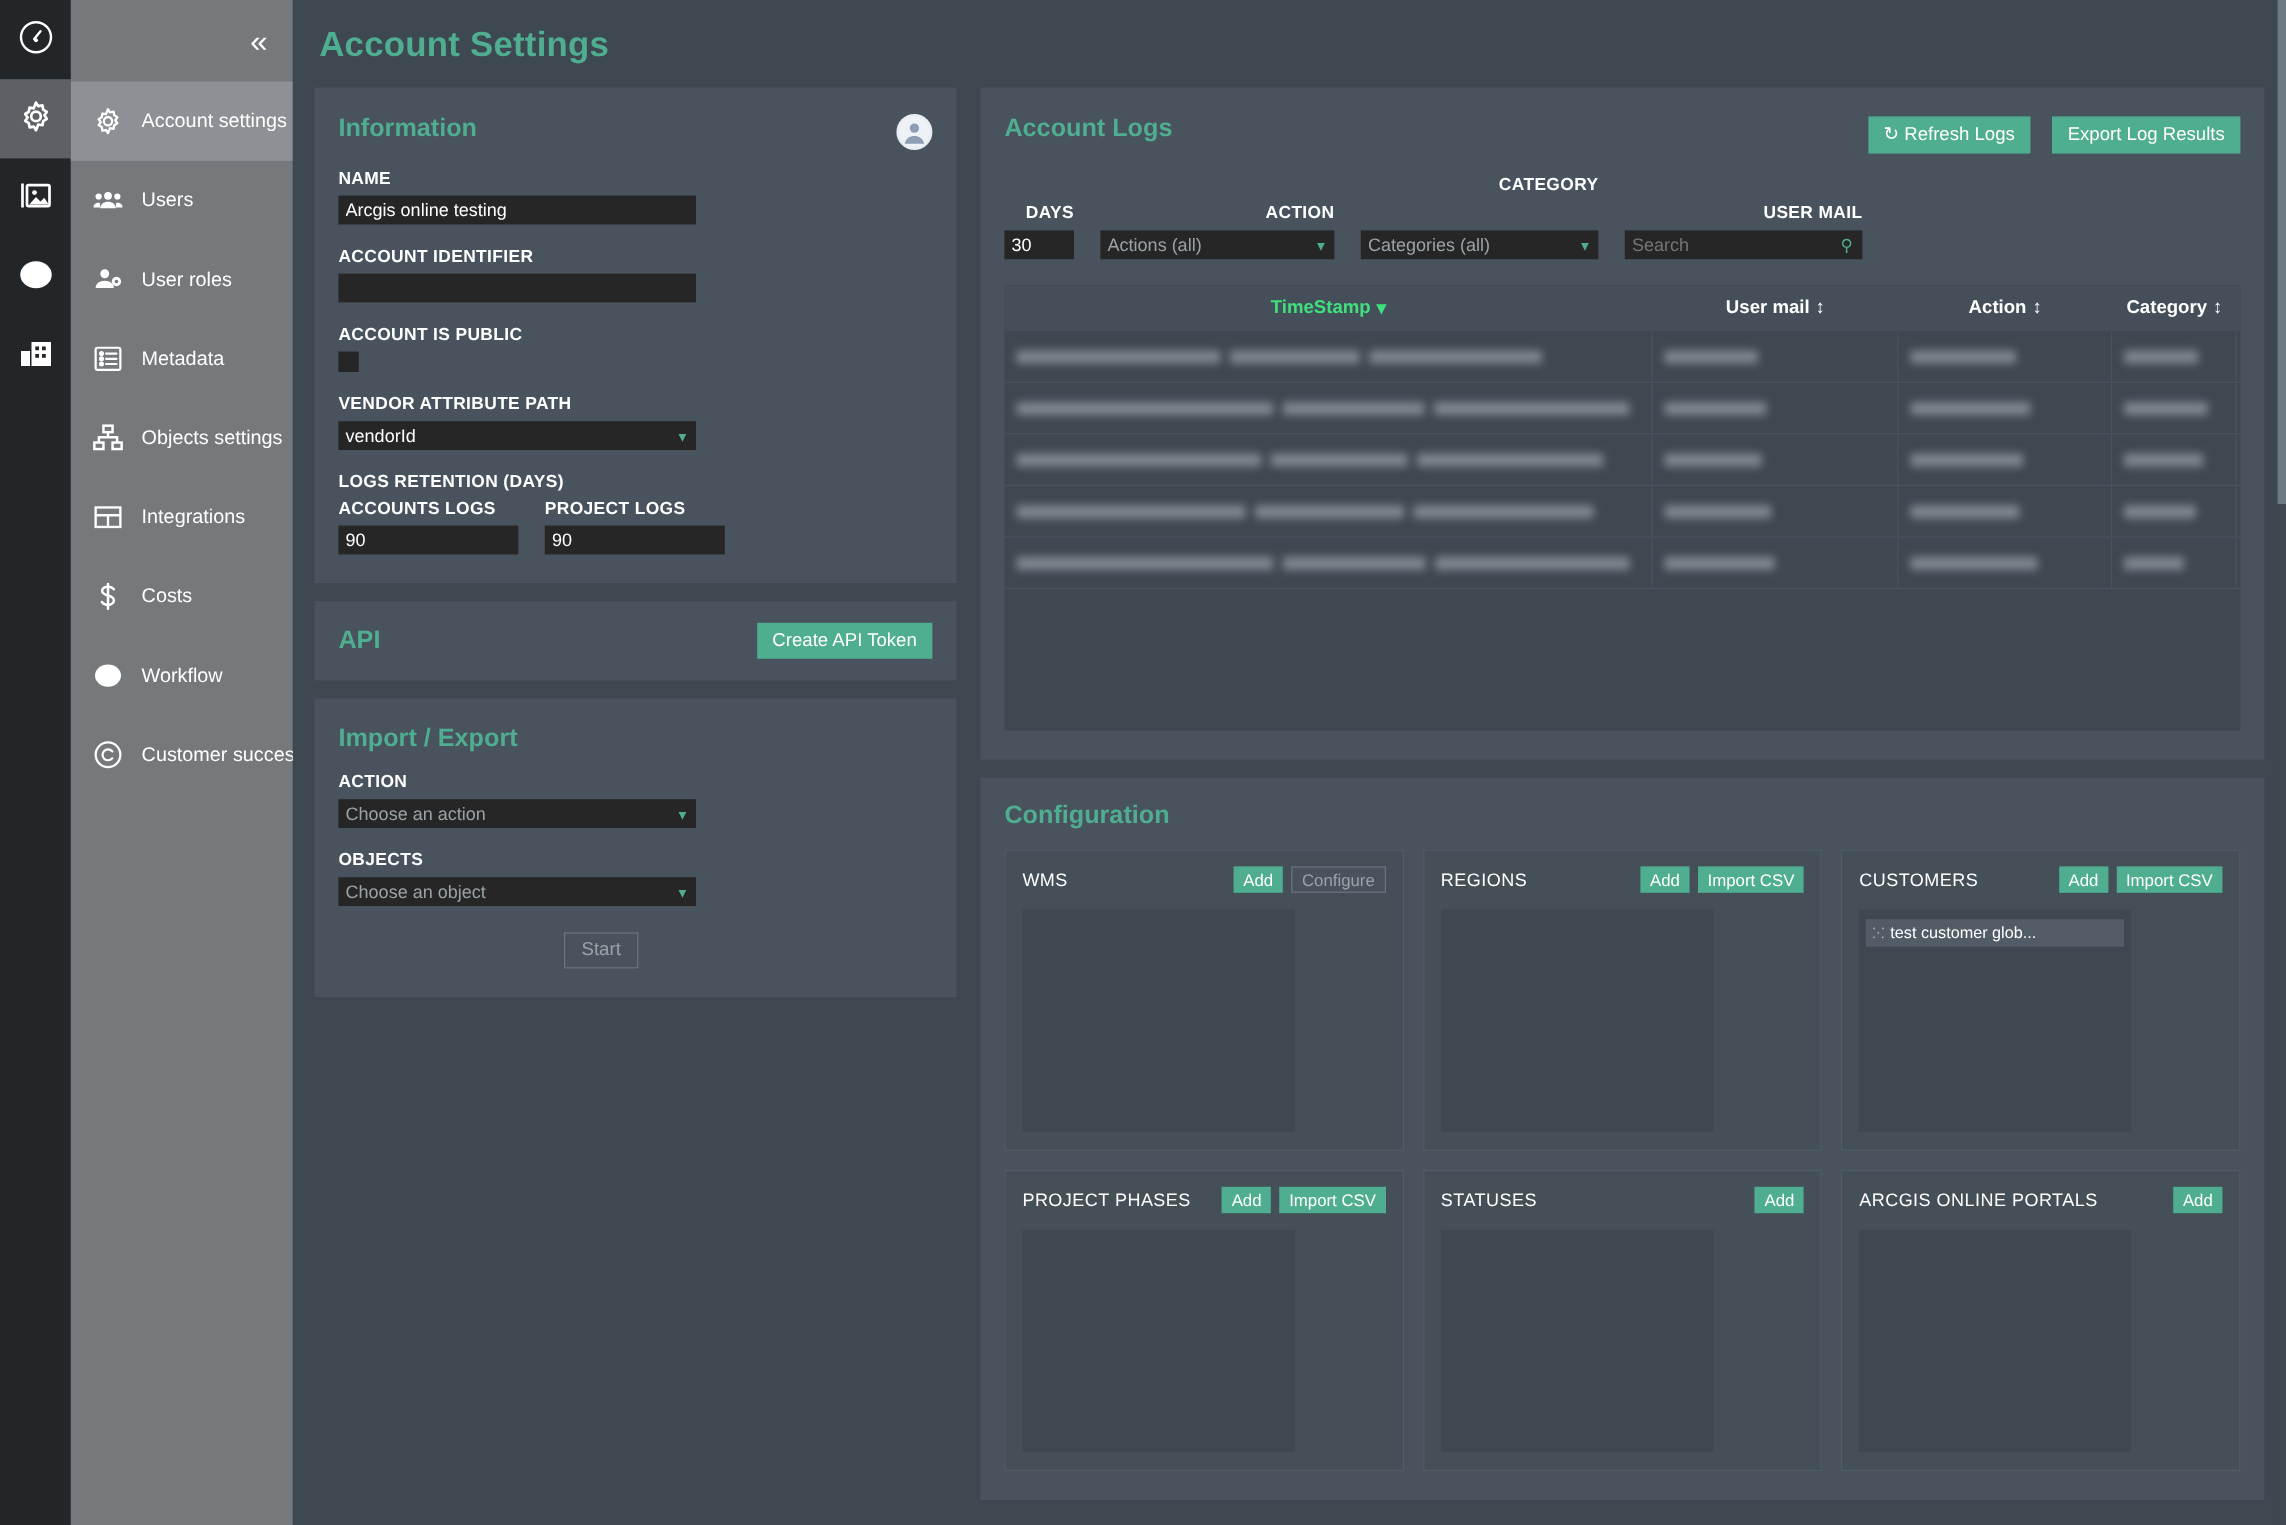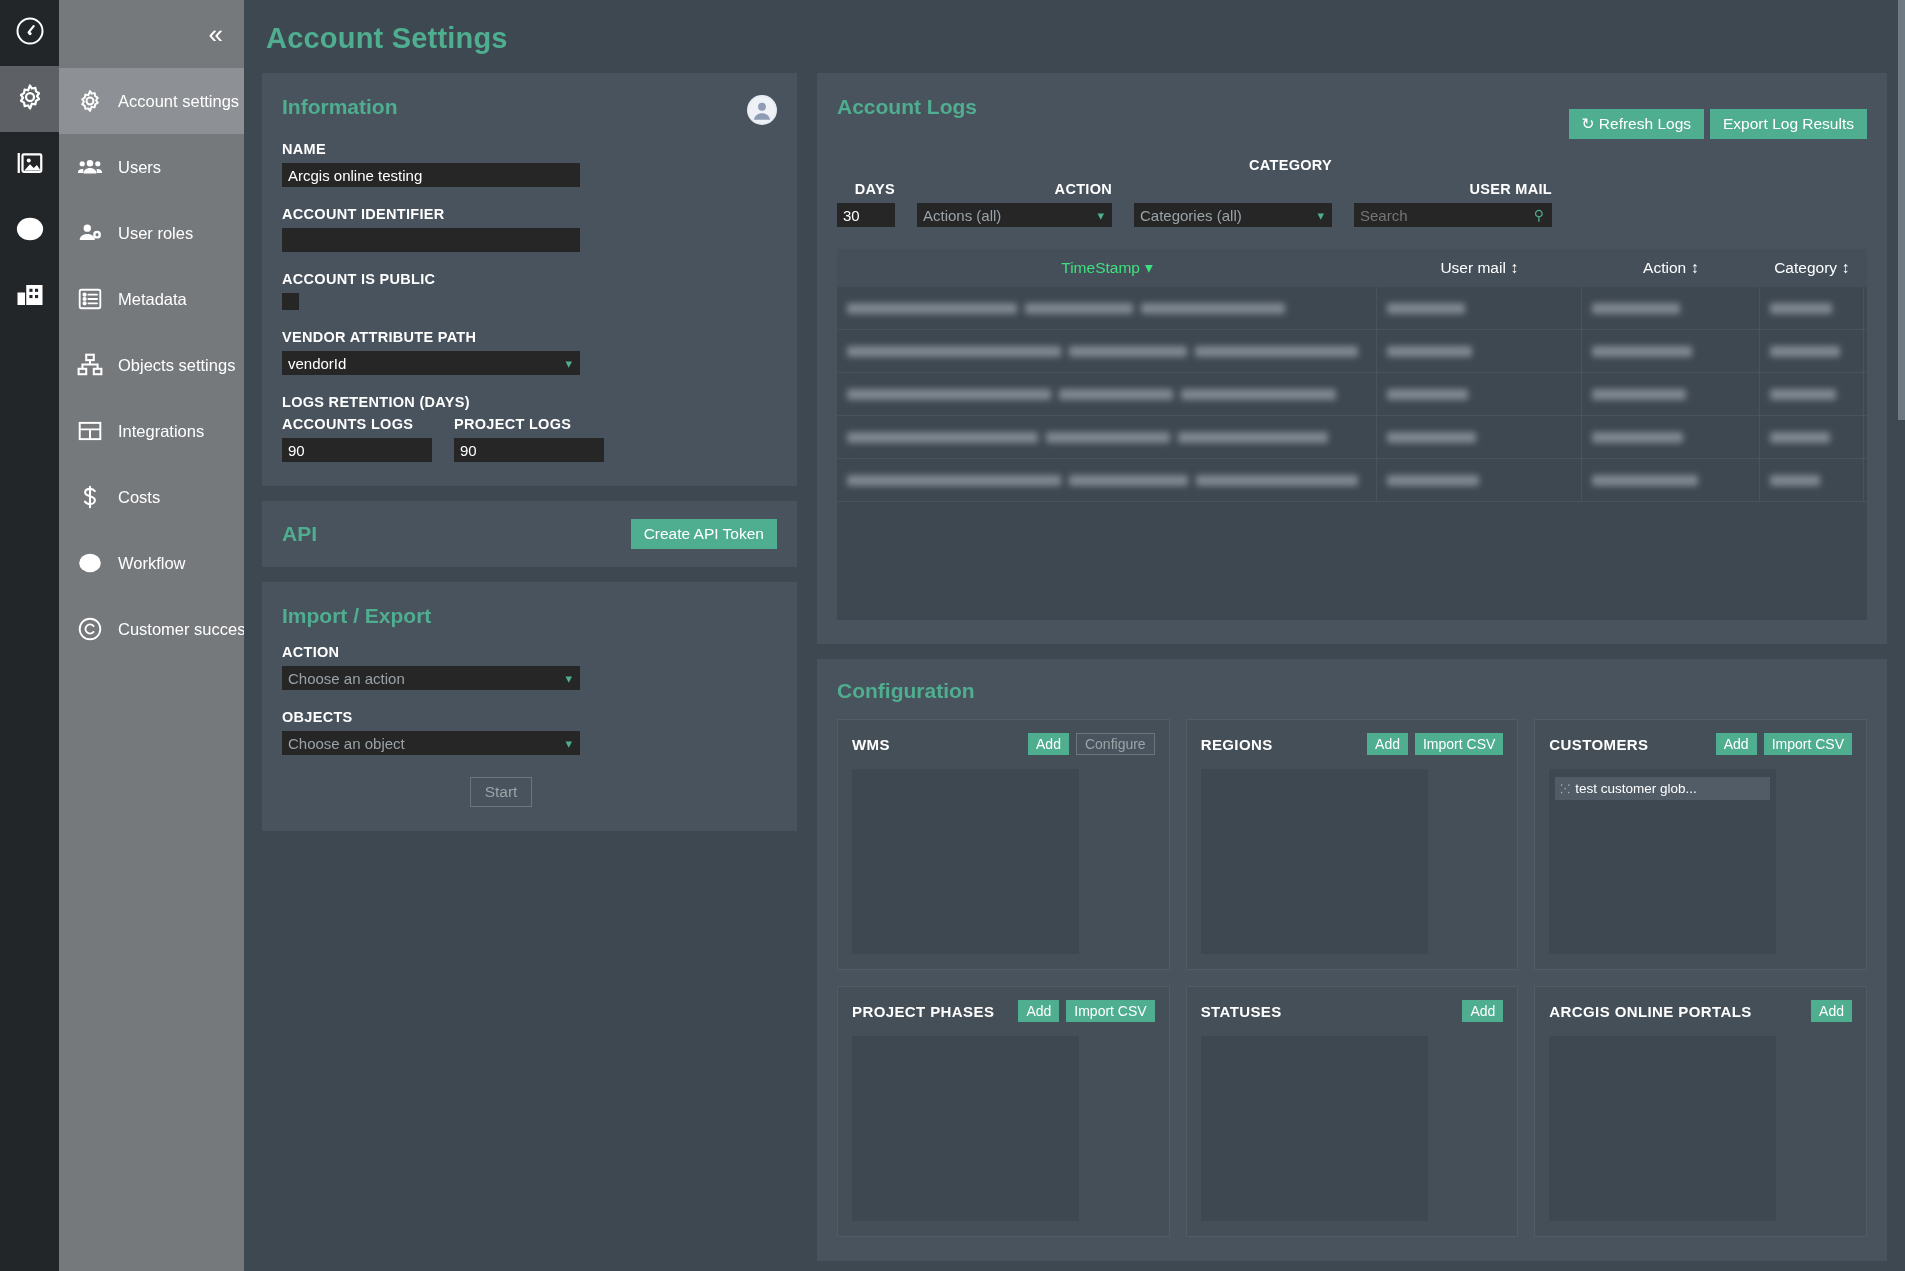--- a/index.html
+++ b/index.html
@@ -85,52 +85,52 @@
   }
   .start-wrap { display: flex; justify-content: center; padding-top: 22px; padding-right: 57px; }
 
   .avatar {
     width: 30px; height: 30px; border-radius: 50%; background: #e9edf2;
     display: flex; align-items: center; justify-content: center; overflow: hidden;
   }
 
   
   .logs-head { display: flex; align-items: flex-start; justify-content: space-between; }
-  .logs-btns { display: flex; gap: 6px; margin-top: 14px; }
+  .logs-btns { display: flex; gap: 18px; margin-top: 2px; }
   .filters { display: flex; gap: 22px; margin-top: 18px; align-items: flex-end; }
   .f-days { width: 58px; }
   .f-days .txt { width: 58px; }
   .f-action { width: 195px; }
   .f-action .sel { width: 195px; }
   .f-cat { width: 198px; }
   .f-cat .sel { width: 198px; margin-top: 30px; }
   .f-mail { width: 198px; }
   .f-mail .sel { width: 198px; }
   .filters .fld-label { margin: 0 0 6px 0; text-align: right; }
   .search-ico { position: absolute; right: 8px; color: #4fae8f; font-size: 14px; }
 
   .table { margin-top: 22px; background: #3e4851; }
-  .thead { display: flex; background: #444f59; height: 38px; align-items: flex-start; }
+  .thead { display: flex; background: #444f59; height: 38px; align-items: flex-start; font-weight: bold; }
   .th { color: #ffffff; font-size: 15.5px; display: flex; align-items: center; justify-content: center; gap: 5px; height: 38px; }
   .th.sorted { color: #3fe07e; }
   .c-ts { width: 540px; flex: 0 0 540px; }
   .c-um { width: 205px; flex: 0 0 205px; }
   .c-ac { width: 178px; flex: 0 0 178px; }
   .c-ct { width: 104px; flex: 0 0 104px; }
   .tbody { }
   .tr { display: flex; height: 43px; border-bottom: 1px solid #48535d; }
   .td { display: flex; align-items: center; padding: 0 10px; border-right: 1px solid #48535d; }
   .blur-bar { height: 11px; border-radius: 2px; background: #8a929a; filter: blur(3.4px); opacity: .85; }
   .logs-body-pad { height: 118px; }
 
   
   .cfg-grid { display: grid; grid-template-columns: repeat(3, 1fr); gap: 16px; margin-top: 16px; }
   .cfg-card { background: #454f58; border: 1px solid #515d66; padding: 13px 14px 15px 14px; }
   .cfg-head { display: flex; align-items: center; justify-content: space-between; }
-  .cfg-title { color: #ffffff; font-size: 15px; font-weight: bold; letter-spacing: .4px; }
+  .cfg-title { color: #ffffff; font-size: 15px; font-weight: normal; letter-spacing: .4px; }
   .cfg-btns { display: flex; gap: 7px; }
   .mini-teal { background: #4fae8f; color: #fff; border: none; font-size: 14px; padding: 3px 8px; cursor: pointer; font-family: inherit; }
   .mini-ghost { background: #48535d; color: #9aa3a8; border: 1px solid #6c757d; font-size: 14px; padding: 2px 8px; cursor: pointer; font-family: inherit; }
   .cfg-box { background: #3e4851; height: 185px; width: 75%; margin-top: 14px; padding: 8px 6px; }
   .cfg-entry { background: #515c66; color: #ffffff; font-size: 13.5px; padding: 3px 5px; display: flex; align-items: center; gap: 6px; }
   .grip { color: #aeb6bd; font-size: 12px; letter-spacing: -1px; }
 
   .scroll-v { position: absolute; right: 0; top: 0; width: 7px; height: 1271px; background: #3e4851; }
   .scroll-thumb { position: absolute; right: 0; top: 0; width: 7px; height: 420px; background: #6d7983; }
 </style>

